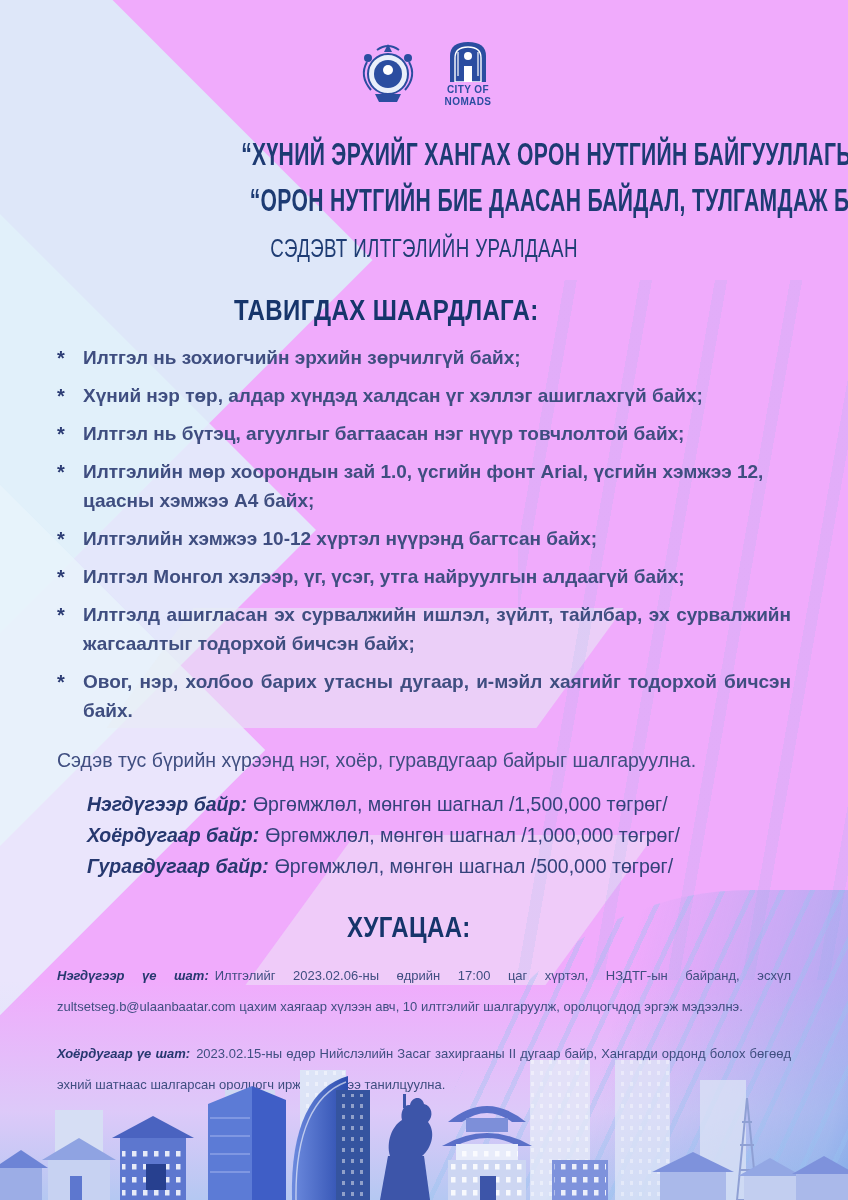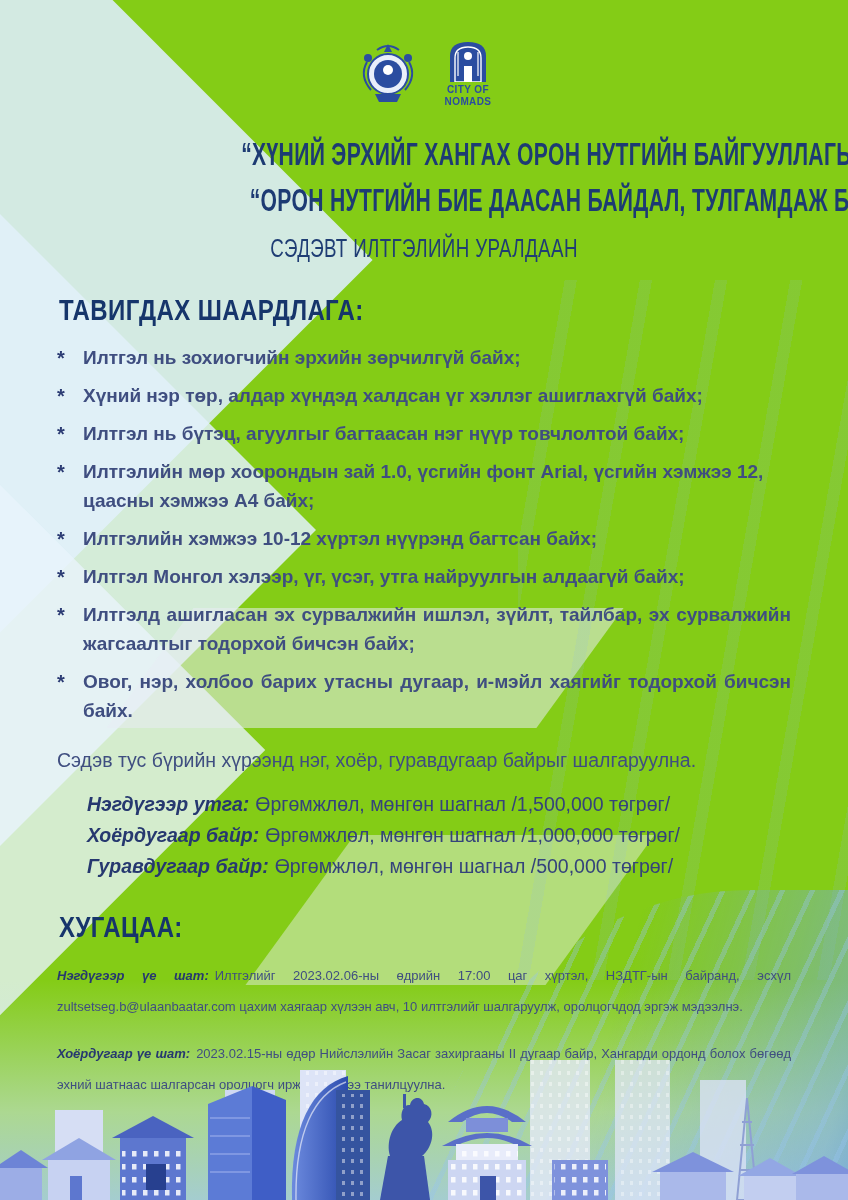--- a/index.html
+++ b/index.html
@@ -1,16 +1,16 @@
 <!DOCTYPE html>
 <html><head>
 <meta charset="utf-8">
 <style>
   html,body{margin:0;padding:0;background:#ffffff;}
-  .page{position:relative;width:848px;height:1200px;overflow:hidden;background:#84cc16;
+  .page{position:relative;width:848px;height:1200px;overflow:hidden;background:#f0abfc;
         font-family:"Liberation Sans", sans-serif;}
 
   
   .bg{position:absolute;z-index:0;pointer-events:none;}
   .band{background:#d9eaf7;}
   .band-a{width:640px;height:640px;left:-400px;top:-60px;transform:rotate(45deg);background:#dcedf8;opacity:.9;}
   .band-b{width:560px;height:560px;left:-360px;top:250px;transform:rotate(45deg);background:#e2f1fa;opacity:.85;}
   .band-c{width:460px;height:460px;left:-290px;top:520px;transform:rotate(45deg);background:#e9f4fb;opacity:.8;}
   .band-gray{width:430px;height:120px;left:150px;top:608px;transform:skewX(-36deg);background:#e7ecf4;opacity:.55;}
   .band-gray2{width:300px;height:150px;left:300px;top:835px;transform:skewX(-36deg);background:#eef1f7;opacity:.45;}
@@ -31,21 +31,21 @@
   .nomads-text{font-size:10px;font-weight:700;letter-spacing:.4px;color:#2b4da0;text-align:center;line-height:1.15;margin-top:2px;white-space:pre-line;}
 
   .title-block{margin-top:24px;text-align:center;color:#1d3b73;}
   .t-line{display:block;line-height:41px;white-space:nowrap;}
   .t-line>span{display:inline-block;transform:scaleX(.66);transform-origin:center;
     font-weight:700;font-size:32px;letter-spacing:.5px;}
   .t-sub{display:block;margin-top:8px;white-space:nowrap;}
   .t-sub>span{display:inline-block;transform:scaleX(.75);transform-origin:center;
     font-weight:500;font-size:25px;letter-spacing:.5px;color:#1f3d74;}
 
-  .sec-heading{margin:2px;white-space:nowrap;color:#16356b;}
+  .sec-heading{margin:2px;white-space:nowrap;color:#16356b;text-align:center;}
   .sec-heading>span{display:inline-block;transform:scaleX(.8);transform-origin:left center;
     font-weight:700;font-size:30px;letter-spacing:.5px;}
   .h-req{margin-top:30px;}
   .h-prize{margin-top:26px;}
   .h-time{margin-top:28px;}
 
   ul.req{list-style:none;margin:16px 0 0 0;padding:0;}
   ul.req li{display:flex;margin-bottom:9px;color:#3f4e80;font-size:19px;line-height:29px;}
   .b-star{flex:none;width:26px;font-weight:700;font-size:20px;color:#2c3c74;transform:translateY(1px);}
   .b-text{flex:1;font-weight:bold;}
@@ -144,21 +144,21 @@
           <span class="b-text justify">Илтгэлд ашигласан эх сурвалжийн ишлэл, зүйлт, тайлбар, эх сурвалжийн жагсаалтыг тодорхой бичсэн байх;</span>
         </li>
       <li>
           <span class="b-star">*</span>
           <span class="b-text justify">Овог, нэр, холбоо барих утасны дугаар, и-мэйл хаягийг тодорхой бичсэн байх.</span>
         </li>
     </ul>
 
     <p class="intro">Сэдэв тус бүрийн хүрээнд нэг, хоёр, гуравдугаар байрыг шалгаруулна.</p>
     <div class="prize-list">
-      <div class="prize-row"><span class="prize-label">Нэгдүгээр утга:</span><span>Өргөмжлөл, мөнгөн шагнал /1,500,000 төгрөг/</span></div>
+      <div class="prize-row"><span class="prize-label">Нэгдүгээр байр:</span><span>Өргөмжлөл, мөнгөн шагнал /1,500,000 төгрөг/</span></div>
       <div class="prize-row"><span class="prize-label">Хоёрдугаар байр:</span><span>Өргөмжлөл, мөнгөн шагнал /1,000,000 төгрөг/</span></div>
       <div class="prize-row"><span class="prize-label">Гуравдугаар байр:</span><span>Өргөмжлөл, мөнгөн шагнал /500,000 төгрөг/</span></div>
     </div>
 
     <h2 class="sec-heading h-time"><span>ХУГАЦАА:</span></h2>
     <p class="stage"><span class="stage-label">Нэгдүгээр үе шат:</span><span>Илтгэлийг 2023.02.06-ны өдрийн 17:00 цаг хүртэл, НЗДТГ-ын байранд, эсхүл zultsetseg.b@ulaanbaatar.com цахим хаягаар хүлээн авч, 10 илтгэлийг шалгаруулж, оролцогчдод эргэж мэдээлнэ.</span></p>
     <p class="stage"><span class="stage-label">Хоёрдугаар үе шат:</span><span>2023.02.15-ны өдөр Нийслэлийн Засаг захиргааны II дугаар байр, Хангарди ордонд болох бөгөөд эхний шатнаас шалгарсан оролцогч ирж, илтгэлээ танилцуулна.</span></p>
 
   </div>
 

